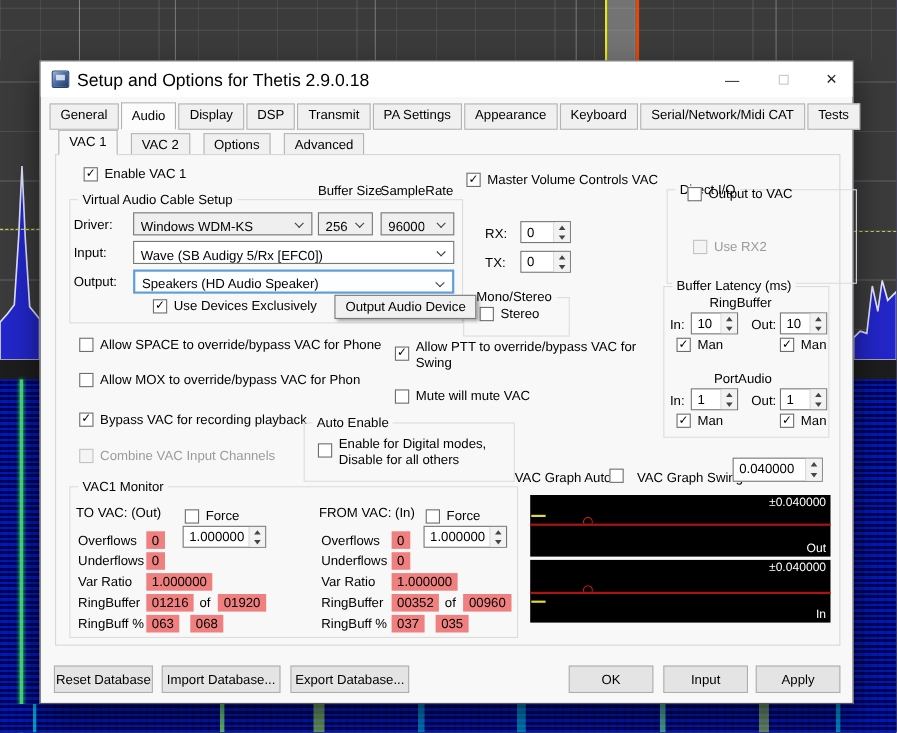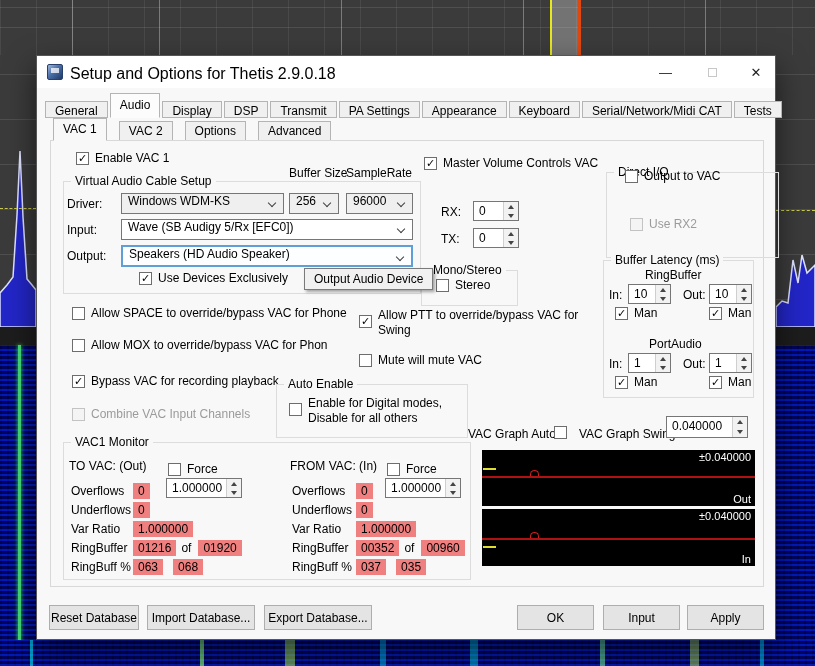--- a/index.html
+++ b/index.html
@@ -42,41 +42,41 @@
             border:1px solid #27406b;border-radius:2px;}
   .app-icon:after{content:"";position:absolute;left:3px;top:3px;width:8px;height:5px;background:rgba(255,255,255,.75);}
   .title-text{position:absolute;left:33px;top:9px;font-size:16px;white-space:nowrap;}
   .capbtn{position:absolute;top:0;height:32px;display:flex;align-items:center;justify-content:center;font-size:13px;color:#222;}
   .cap-min{left:605px;width:47px;}
   .cap-max{left:652px;width:47px;}
   .cap-max .sq{width:9px;height:9px;border:1px solid #c8c8c8;}
   .cap-close{left:699px;width:40px;}
   
   .tabrow{position:absolute;display:flex;align-items:flex-end;}
-  .tab{height:17px;line-height:19px;padding:0 9px;background:#f0f0f0;border:1px solid #b4b4b4;
+  .tab{height:24px;line-height:19px;padding:0 9px;background:#f0f0f0;border:1px solid #b4b4b4;
        margin-right:2px;white-space:nowrap;}
   .tab.sel{height:25px;line-height:23px;background:#fcfcfc;position:relative;z-index:3;border-bottom:1px solid #fcfcfc;}
   .subtab{height:20px;line-height:18px;}
   .subtab.sel{height:23px;line-height:21px;background:#f8f8f8;border-bottom:1px solid #f8f8f8;}
   .page{position:absolute;left:13px;top:84px;width:714px;height:447px;border:1px solid #d8d8d8;background:#f8f8f8;}
   
   .group{position:absolute;border:1px solid #dcdcdc;}
   .glabel{position:absolute;top:-8px;left:7px;background:#f8f8f8;padding:0 4px;white-space:nowrap;}
   .lbl{position:absolute;white-space:nowrap;}
   
   .cb{position:absolute;display:flex;align-items:flex-start;gap:6px;cursor:default;}
   .cb .box{width:13px;height:13px;background:#fff;border:1px solid #6d6d6d;flex:none;
            display:flex;align-items:center;justify-content:center;font-size:11px;line-height:11px;margin-top:1px;}
   .cb.disabled .box{border-color:#c3c3c3;background:#f4f4f4;}
   .cb.disabled .cbl{color:#9b9b9b;}
   .cbl{white-space:nowrap;}
   .cbl.wrap{white-space:normal;line-height:15px;}
   
   .combo{position:absolute;height:21px;background:#fff;border:1px solid #767676;
-         display:flex;align-items:flex-start;padding:0 20px 0 6px;}
+         display:flex;align-items:flex-end;padding:0 20px 0 6px;}
   .combo.gray{background:#efefef;}
   .combo.focus{border:2px solid #5e9fd8;background:#fdfeff;height:22px;}
   .combo .cval{white-space:nowrap;overflow:hidden;}
   .chev{position:absolute;right:8px;top:6px;width:6px;height:6px;border-right:1px solid #404040;border-bottom:1px solid #404040;transform:rotate(45deg);}
   .combo.focus .chev{top:7px;}
   
   .spin{position:absolute;height:20px;background:#fff;border:1px solid #767676;display:flex;}
   .spin .sval{flex:1;padding:2px 3px 0 5px;overflow:hidden;white-space:nowrap;}
   .sbtns{width:15px;border-left:1px solid #cfcfcf;display:flex;flex-direction:column;}
   .sbtns span{flex:1;display:flex;align-items:center;justify-content:center;background:#f2f2f2;}

